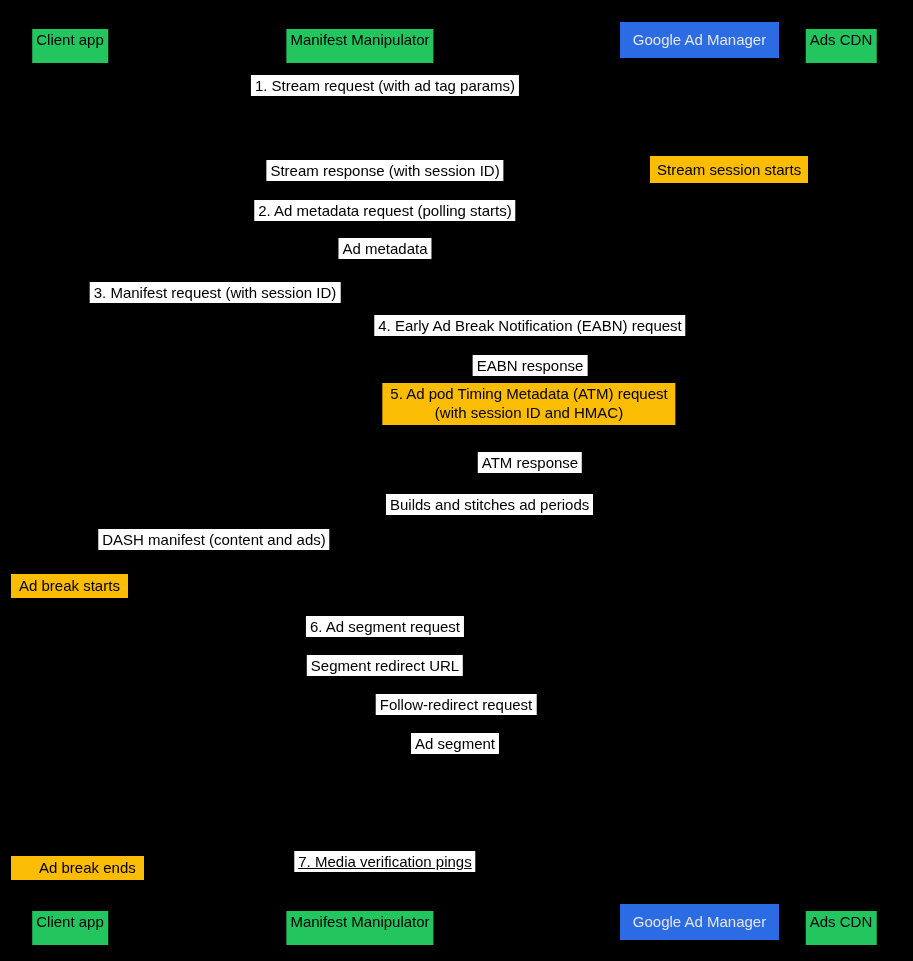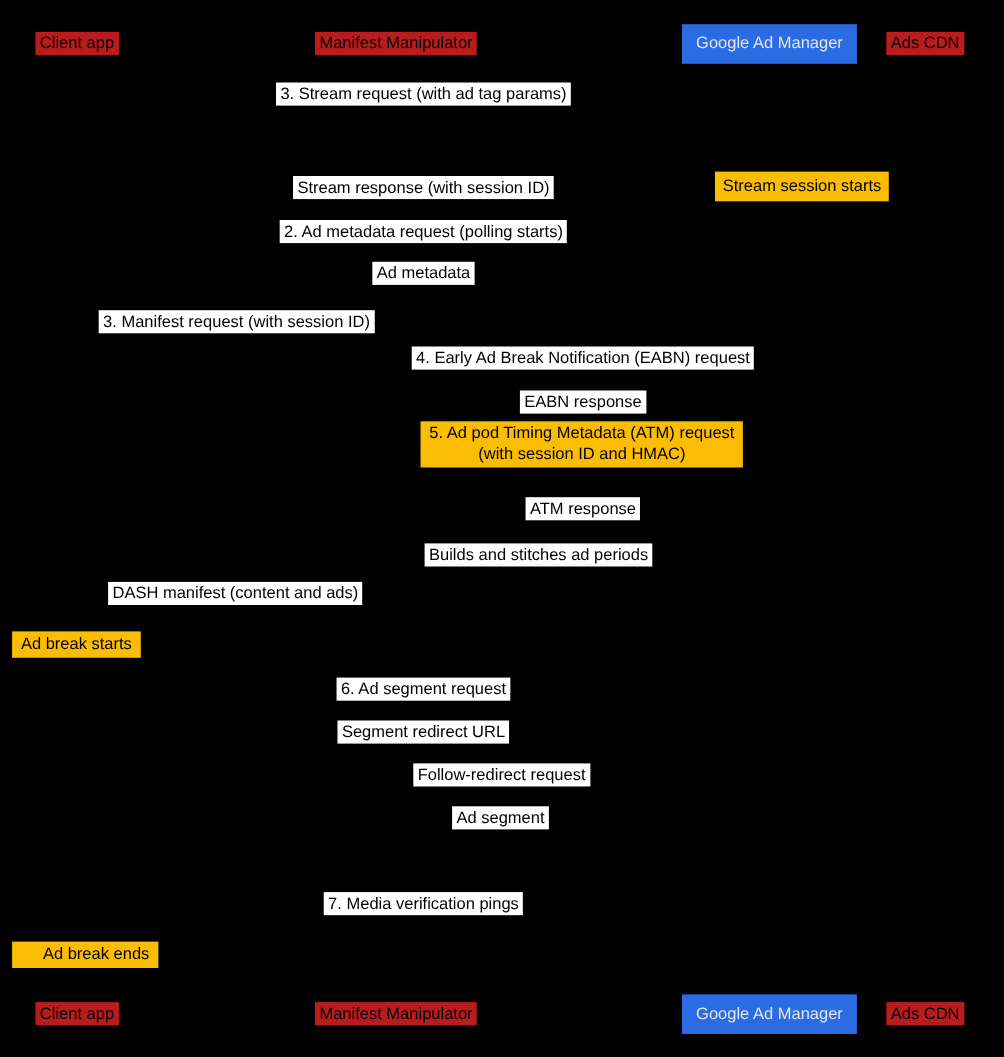--- a/index.html
+++ b/index.html
@@ -24,25 +24,25 @@
     line-height: 21px;
     height: 21px;
     padding: 0 4px;
     white-space: nowrap;
     text-align: center;
   }
   .anchor-center { transform: translateX(-50%); }
   
   .participant {
     position: absolute;
-    background: #b91c1c;
+    background: #22c55e;
     color: #000000;
     font-size: 15px;
     line-height: 21px;
-    height: 21px;
+    height: 34px;
     padding: 0 4px;
     white-space: nowrap;
     text-align: center;
   }
   .participant.primary {
     background: #2b6ce4;
     color: #e5e5e5;
     width: 159px;
     height: 36px;
     line-height: 36px;
@@ -76,21 +76,21 @@
 </head>
 <body>
 
 <div class="stage">
 
   <div class="participant anchor-center" style="left:70px; top:29px;">Client app</div>
   <div class="participant anchor-center" style="left:360px; top:29px;">Manifest Manipulator</div>
   <div class="participant primary" style="left:620px; top:22px;">Google Ad Manager</div>
   <div class="participant anchor-center" style="left:841px; top:29px;">Ads CDN</div>
 
-  <div class="msg anchor-center" style="left:385px; top:75px;">3. Stream request (with ad tag params)</div>
+  <div class="msg anchor-center" style="left:385px; top:75px;">1. Stream request (with ad tag params)</div>
 
   <div class="note" style="left:650px; top:119px;margin-top:37px;">Stream session starts</div>
 
   <div class="msg anchor-center" style="left:385px; top:160px;">Stream response (with session ID)</div>
 
   <div class="msg anchor-center" style="left:385px; top:200px;">2. Ad metadata request (polling starts)</div>
 
   <div class="msg anchor-center" style="left:385px; top:238px;">Ad metadata</div>
 
   <div class="msg anchor-center" style="left:215px; top:282px;">3. Manifest request (with session ID)</div>
@@ -114,21 +114,21 @@
 
   <div class="msg anchor-center" style="left:385px; top:616px;">6. Ad segment request</div>
 
   <div class="msg anchor-center" style="left:385px; top:655px;">Segment redirect URL</div>
 
   <div class="msg anchor-center" style="left:456px; top:694px;">Follow-redirect request</div>
 
   <div class="msg anchor-center" style="left:455px; top:733px;">Ad segment</div>
 
 
-  <div class="msg anchor-center" style="left:385px; top:811px;">7. Media verification pings</div>
+  <div class="msg anchor-center" style="left:385px; top:851px;text-decoration:underline;">7. Media verification pings</div>
 
   <div class="note small" style="left:11px; top:856px;padding-left:28px;">Ad break ends</div>
 
   <div class="participant anchor-center" style="left:70px; top:911px;">Client app</div>
   <div class="participant anchor-center" style="left:360px; top:911px;">Manifest Manipulator</div>
   <div class="participant primary" style="left:620px; top:904px;">Google Ad Manager</div>
   <div class="participant anchor-center" style="left:841px; top:911px;">Ads CDN</div>
 
 </div>
 

